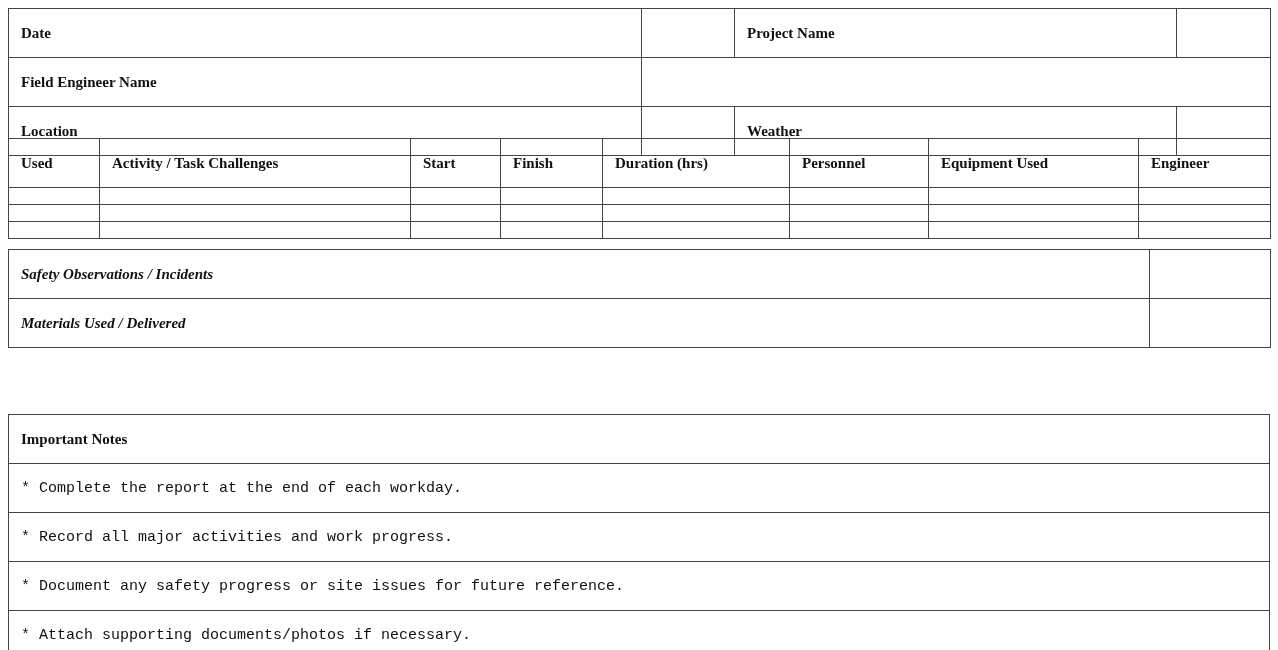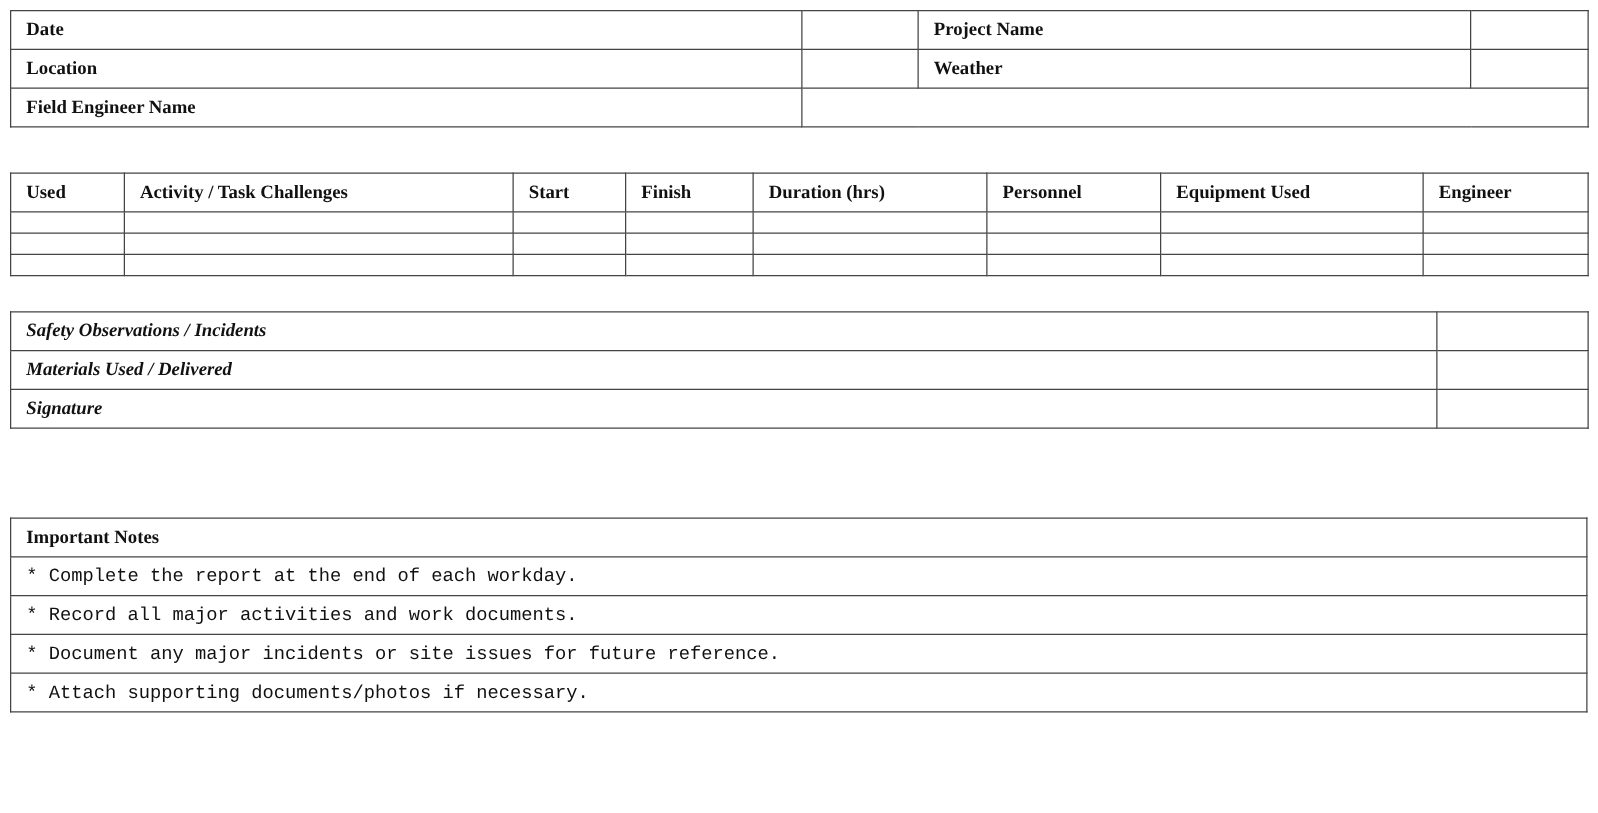--- a/index.html
+++ b/index.html
@@ -1,20 +1,20 @@
 <!DOCTYPE html>
 <html><head>
 <meta charset="utf-8">
 <style>
   html, body { margin: 0; padding: 0; background: #ffffff; }
   body { width: 1278px; height: 650px; position: relative; font-family: "Liberation Serif", "DejaVu Serif", serif; color: #111; }
   table { position: absolute; left: 8px; width: 1262px; border-collapse: collapse; table-layout: fixed; }
   td, th { border: 1px solid #444; padding: 0 12px; font-size: 15px; text-align: left; vertical-align: middle; box-sizing: border-box; }
   th, .bold { font-weight: bold; }
-  .r35 td, .r35 th { height: 31px; }
+  .r35 td, .r35 th { height: 49px; }
   .r17 td { height: 17px; padding: 0; }
   #t1 { top: 8px; }
   #t2 { top: 138px; }
   #t3 { top: 249px; font-style: italic; }
   #t4 { top: 414px; }
   .note { font-weight: normal; font-family: Liberation Mono, monospace; }
 </style>
 </head>
 <body>
 
@@ -26,28 +26,28 @@
       <col style="width:94px">
   </colgroup>
   <tbody>
       <tr class="r35">
     <td class="bold">Date</td>
     <td></td>
     <td class="bold">Project Name</td>
     <td></td>
   </tr>
   <tr class="r35">
+    <td class="bold">Field Engineer Name</td>
+    <td colspan="3"></td>
+  </tr>
+  <tr class="r35">
     <td class="bold">Location</td>
     <td></td>
     <td class="bold">Weather</td>
     <td></td>
-  </tr>
-  <tr class="r35">
-    <td class="bold">Field Engineer Name</td>
-    <td colspan="3"></td>
   </tr>
 </tbody>
   </table>
 
 <table id="t2">
   <colgroup>
     <col style="width:91px">
       <col style="width:311px">
       <col style="width:90px">
       <col style="width:102px">
@@ -107,38 +107,34 @@
   </colgroup>
   <tbody>
       <tr class="r35">
     <td class="bold">Safety Observations / Incidents</td>
     <td></td>
   </tr>
   <tr class="r35">
     <td class="bold">Materials Used / Delivered</td>
     <td></td>
   </tr>
-  <tr class="r35">
-    <td class="bold">Signature</td>
-    <td></td>
-  </tr>
 </tbody>
   </table>
 
 <table id="t4">
   <tbody>
       <tr class="r35">
     <td class="bold">Important Notes</td>
   </tr>
   <tr class="r35">
     <td class="note">* Complete the report at the end of each workday.</td>
   </tr>
   <tr class="r35">
-    <td class="note">* Record all major activities and work documents.</td>
+    <td class="note">* Record all major activities and work progress.</td>
   </tr>
   <tr class="r35">
-    <td class="note">* Document any major incidents or site issues for future reference.</td>
+    <td class="note">* Document any safety progress or site issues for future reference.</td>
   </tr>
   <tr class="r35">
     <td class="note">* Attach supporting documents/photos if necessary.</td>
   </tr>
 </tbody>
   </table>
 
 </body></html>

